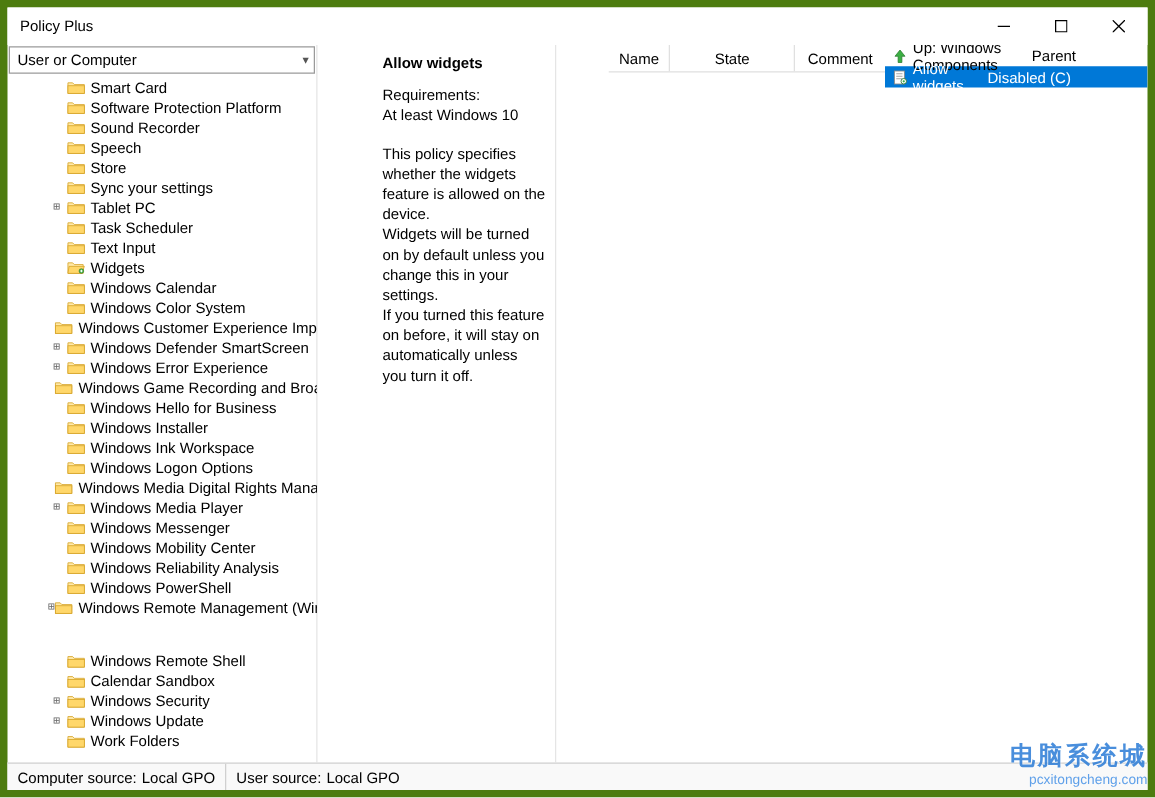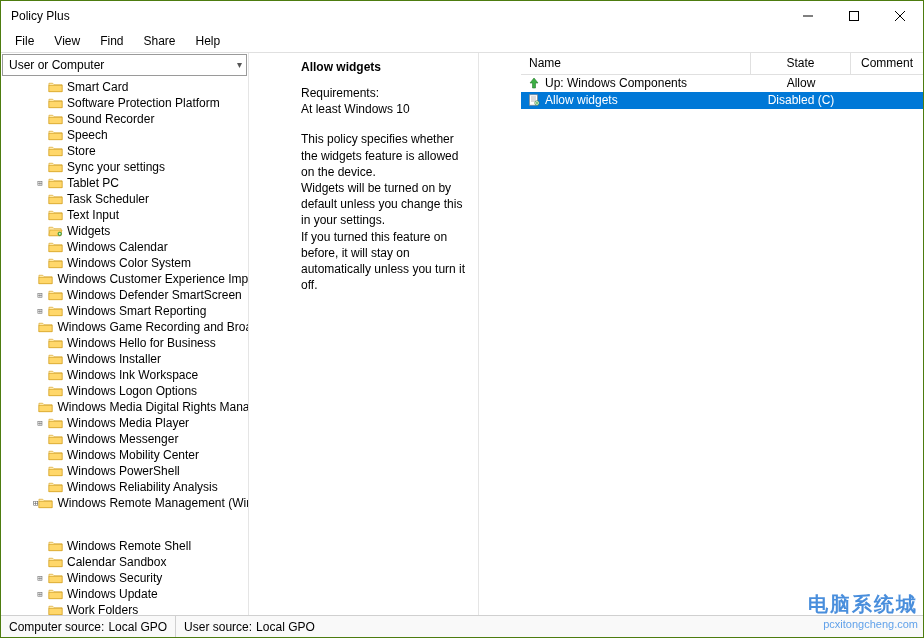--- a/index.html
+++ b/index.html
@@ -1,17 +1,17 @@
 <!DOCTYPE html>
 <html><head>
 <meta charset="utf-8">
 <style>
   * { box-sizing: border-box; margin: 0; padding: 0; }
   html, body { width: 924px; height: 638px; font-family: "Segoe UI", Tahoma, sans-serif; font-size: 12px; color: #000; background: #fff; overflow: hidden; }
-  .window { width: 924px; height: 638px; display: flex; flex-direction: column; border: 1px solid #4d7c0f; background: #fff; }
+  .window { width: 924px; height: 638px; display: flex; flex-direction: column; border: 6px solid #4d7c0f; background: #fff; }
 
   
   .titlebar { height: 30px; display: flex; align-items: center; justify-content: space-between; padding-left: 10px; background: #fff; }
   .titlebar .title { font-size: 12px; }
   .win-buttons { display: flex; height: 100%; }
   .win-btn { width: 46px; height: 30px; display: flex; align-items: center; justify-content: center; cursor: default; }
   .win-btn svg { width: 10px; height: 10px; }
 
   
   .menubar { height: 22px; display: flex; align-items: center; padding: 0 4px; background: #fff; border-bottom: 1px solid #e0e0e0; }
@@ -34,21 +34,21 @@
   .node-label { font-size: 12px; }
 
   
   .mid-panel { width: 188px; padding: 6px 8px 6px 10px; font-size: 12px; line-height: 1.35; border-right: 1px solid #e5e5e5; overflow: hidden; }
   .mid-panel .mid-title { font-weight: bold; margin-bottom: 10px; }
   .mid-panel .mid-req-label { margin-bottom: 0; }
   .mid-panel .mid-req-value { margin-bottom: 14px; }
   .mid-panel .mid-desc { }
 
   
-  .right-panel { flex: 1 1 auto; display: flex; flex-direction: column; min-width: 0; }
+  .right-panel { flex: 1 1 auto; display: flex; min-width: 0; }
   .right-header { height: 22px; display: flex; align-items: stretch; border-bottom: 1px solid #e0e0e0; font-size: 12px; }
   .col { display: flex; align-items: center; padding: 0 8px; border-right: 1px solid #e0e0e0; cursor: default; }
   .col-name { flex: 1 1 auto; }
   .col-state { width: 100px; justify-content: center; }
   .col-comment { width: 72px; justify-content: center; border-right: none; }
 
   .right-rows { flex: 1 1 auto; overflow: auto; }
   .row { height: 17px; display: flex; align-items: center; font-size: 12px; cursor: default; }
   .row .r-name { flex: 1 1 auto; display: flex; align-items: center; padding-left: 6px; gap: 4px; }
   .row .r-state { width: 100px; text-align: center; }
@@ -86,27 +86,20 @@
       </div>
       <div class="win-btn close">
         <svg viewBox="0 0 10 10">
             <line x1="0" y1="0" x2="10" y2="10" stroke="currentColor" stroke-width="1"></line>
             <line x1="10" y1="0" x2="0" y2="10" stroke="currentColor" stroke-width="1"></line>
           </svg>
       </div>
     </div>
   </div>
 
-  <div class="menubar" id="menubar">
-      <div class="menu-item">File</div>
-      <div class="menu-item">View</div>
-      <div class="menu-item">Find</div>
-      <div class="menu-item">Share</div>
-      <div class="menu-item">Help</div>
-    </div>
 
   <div class="main">
 
     <div class="left-panel">
       <div class="selector">
         <span>User or Computer</span>
         <span class="chev">▾</span>
       </div>
       <div class="tree" id="tree">
           <div class="tree-node" style="padding-left: 30px;">
@@ -252,21 +245,21 @@
             <span class="node-label">Windows Defender SmartScreen</span>
           </div>
           <div class="tree-node" style="padding-left: 30px;">
             <span class="twist">⊞</span>
             <span class="folder-icon">
               <svg viewBox="0 0 16 12">
                 <path d="M1 2 L5 2 L6.5 3.5 L15 3.5 L15 11 L1 11 Z" fill="#ffe9a8" stroke="#d6a428" stroke-width="0.7"></path>
                 <rect x="1" y="4.5" width="14" height="6.5" fill="#ffd76a" stroke="#d6a428" stroke-width="0.7"></rect>
               </svg>
             </span>
-            <span class="node-label">Windows Smart Reporting</span>
+            <span class="node-label">Windows Error Experience</span>
           </div>
           <div class="tree-node" style="padding-left: 30px;">
             <span class="twist blank">·</span>
             <span class="folder-icon">
               <svg viewBox="0 0 16 12">
                 <path d="M1 2 L5 2 L6.5 3.5 L15 3.5 L15 11 L1 11 Z" fill="#ffe9a8" stroke="#d6a428" stroke-width="0.7"></path>
                 <rect x="1" y="4.5" width="14" height="6.5" fill="#ffd76a" stroke="#d6a428" stroke-width="0.7"></rect>
               </svg>
             </span>
             <span class="node-label">Windows Game Recording and Broadcasting</span>
@@ -352,31 +345,31 @@
             <span class="node-label">Windows Mobility Center</span>
           </div>
           <div class="tree-node" style="padding-left: 30px;">
             <span class="twist blank">·</span>
             <span class="folder-icon">
               <svg viewBox="0 0 16 12">
                 <path d="M1 2 L5 2 L6.5 3.5 L15 3.5 L15 11 L1 11 Z" fill="#ffe9a8" stroke="#d6a428" stroke-width="0.7"></path>
                 <rect x="1" y="4.5" width="14" height="6.5" fill="#ffd76a" stroke="#d6a428" stroke-width="0.7"></rect>
               </svg>
             </span>
+            <span class="node-label">Windows Reliability Analysis</span>
+          </div>
+          <div class="tree-node" style="padding-left: 30px;">
+            <span class="twist blank">·</span>
+            <span class="folder-icon">
+              <svg viewBox="0 0 16 12">
+                <path d="M1 2 L5 2 L6.5 3.5 L15 3.5 L15 11 L1 11 Z" fill="#ffe9a8" stroke="#d6a428" stroke-width="0.7"></path>
+                <rect x="1" y="4.5" width="14" height="6.5" fill="#ffd76a" stroke="#d6a428" stroke-width="0.7"></rect>
+              </svg>
+            </span>
             <span class="node-label">Windows PowerShell</span>
-          </div>
-          <div class="tree-node" style="padding-left: 30px;">
-            <span class="twist blank">·</span>
-            <span class="folder-icon">
-              <svg viewBox="0 0 16 12">
-                <path d="M1 2 L5 2 L6.5 3.5 L15 3.5 L15 11 L1 11 Z" fill="#ffe9a8" stroke="#d6a428" stroke-width="0.7"></path>
-                <rect x="1" y="4.5" width="14" height="6.5" fill="#ffd76a" stroke="#d6a428" stroke-width="0.7"></rect>
-              </svg>
-            </span>
-            <span class="node-label">Windows Reliability Analysis</span>
           </div>
           <div class="tree-node" style="padding-left: 30px;">
             <span class="twist">⊞</span>
             <span class="folder-icon">
               <svg viewBox="0 0 16 12">
                 <path d="M1 2 L5 2 L6.5 3.5 L15 3.5 L15 11 L1 11 Z" fill="#ffe9a8" stroke="#d6a428" stroke-width="0.7"></path>
                 <rect x="1" y="4.5" width="14" height="6.5" fill="#ffd76a" stroke="#d6a428" stroke-width="0.7"></rect>
               </svg>
             </span>
             <span class="node-label">Windows Remote Management (WinRM)</span>
@@ -450,21 +443,21 @@
       <div class="right-rows" id="rows">
           <div class="row">
             <div class="r-name">
               <span class="row-icon">
                 <svg viewBox="0 0 12 12" width="12" height="12">
                   <path d="M6 1 L10 6 L7.5 6 L7.5 11 L4.5 11 L4.5 6 L2 6 Z" fill="#3cb043" stroke="#2a7a2f" stroke-width="0.6"></path>
                 </svg>
               </span>
               <span>Up: Windows Components</span>
             </div>
-            <div class="r-state">Allow</div>
+            <div class="r-state">Parent</div>
             <div class="r-comment"></div>
           </div>
           <div class="row selected">
             <div class="r-name">
               <span class="row-icon">
                 <svg viewBox="0 0 12 12" width="12" height="12">
                   <rect x="1.5" y="0.8" width="8" height="10.4" fill="#fff" stroke="#888" stroke-width="0.7"></rect>
                   <line x1="3" y1="3" x2="8" y2="3" stroke="#999" stroke-width="0.7"></line>
                   <line x1="3" y1="5" x2="8" y2="5" stroke="#999" stroke-width="0.7"></line>
                   <line x1="3" y1="7" x2="8" y2="7" stroke="#999" stroke-width="0.7"></line>

